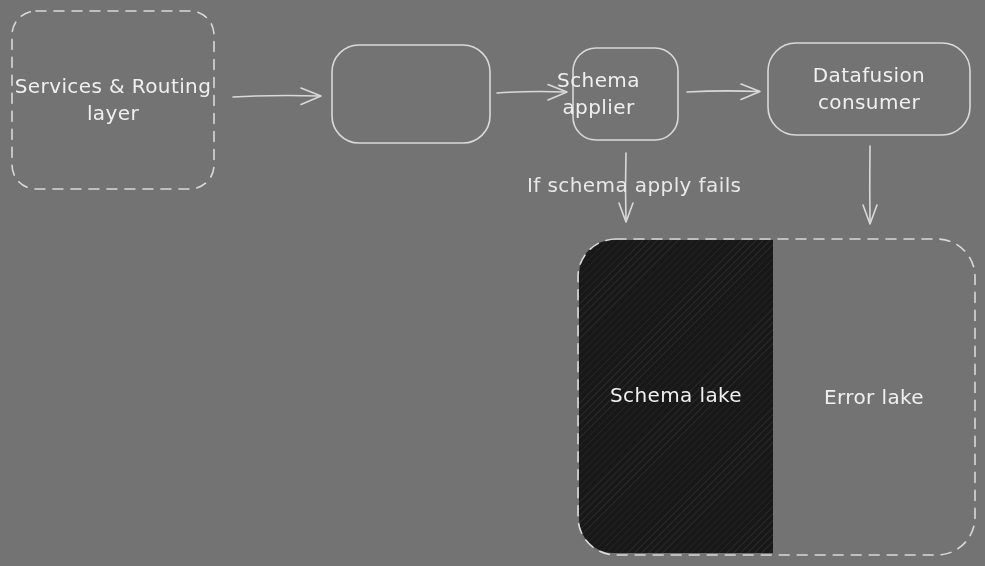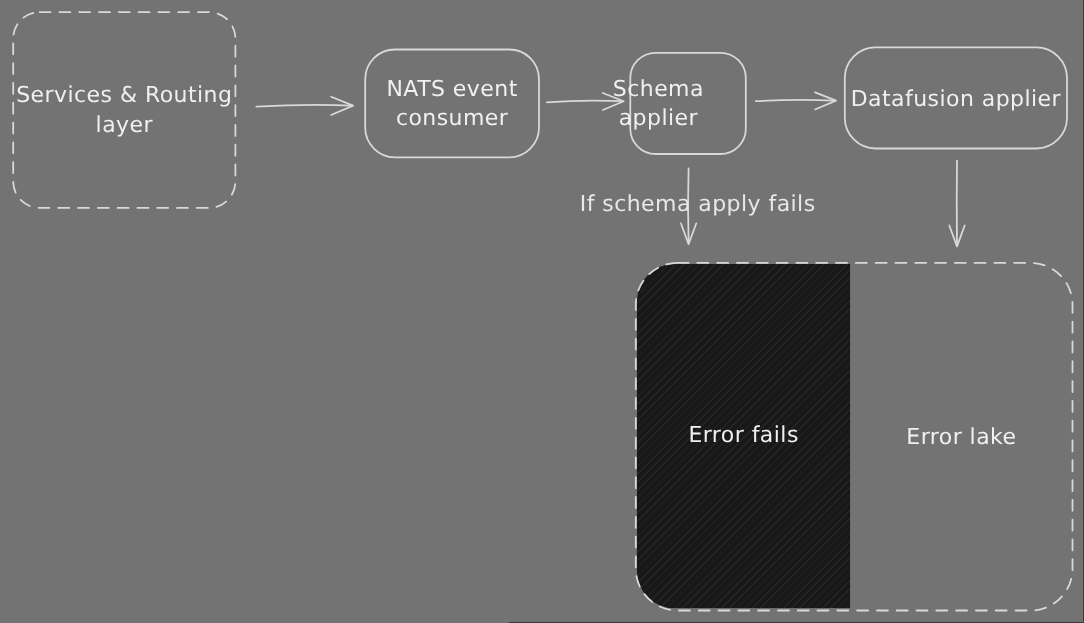--- a/index.html
+++ b/index.html
@@ -98,25 +98,24 @@
     </g>
 
     <g>
       <path d="M870,146 Q869.5,185 870,223"></path>
       <path d="M863,205 L870,224 L877,205"></path>
     </g>
   </svg>
 
   <div class="node-label" style="left:12px; top:11px; width:202px; height:178px;">Services &amp; Routing layer</div>
 
-  <div class="node-label" style="left:332px; top:45px; width:158px; height:98px;">NATS event consumer</div>
 
   <div class="node-label" style="left:546px; top:48px; width:105px; height:92px;">Schema applier</div>
 
-  <div class="node-label" style="left:768px; top:43px; width:202px; height:92px;">Datafusion applier</div>
+  <div class="node-label" style="left:768px; top:43px; width:202px; height:92px;">Datafusion consumer</div>
 
   <div class="annotation" style="left:527px; top:173px; width:212px;">If schema apply fails</div>
 
-  <div class="node-label" style="left:579px; top:380px; width:194px; height:30px;">Error fails</div>
+  <div class="node-label" style="left:579px; top:380px; width:194px; height:30px;">Schema lake</div>
 
   <div class="node-label" style="left:773px; top:382px; width:202px; height:30px;">Error lake</div>
 
 </div>
 
 </body></html>

